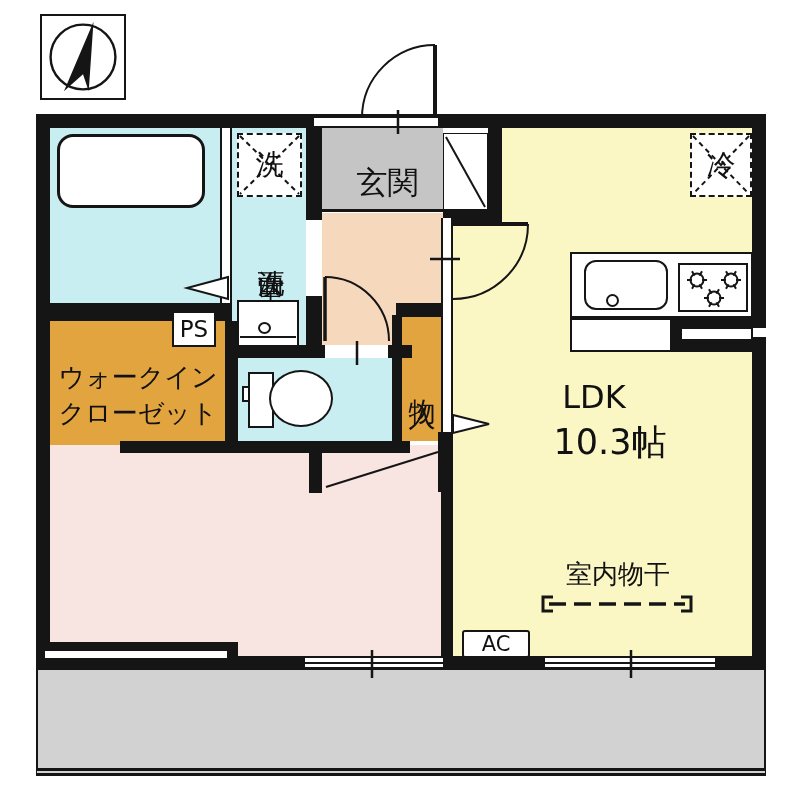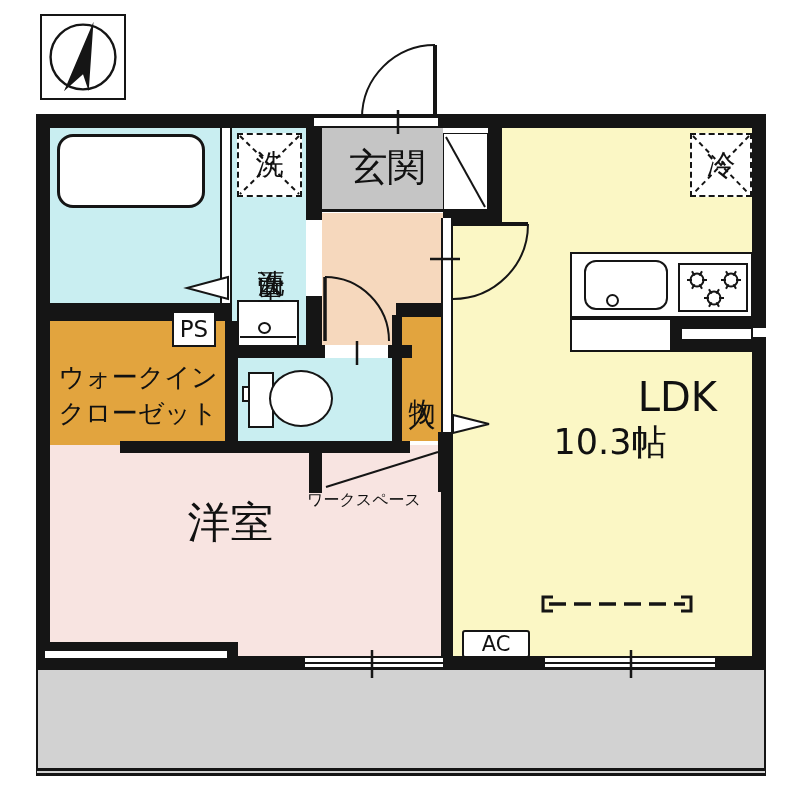--- a/index.html
+++ b/index.html
@@ -116,25 +116,24 @@
     <circle cx="731" cy="280" r="6.5" fill="#fff" stroke="#151515" stroke-width="2"></circle>
     <path d="M736 280 L741 280 M733.5 284.3 L736 288.7 M728.5 284.3 L726 288.7 M726 280 L721 280 M728.5 275.7 L726 271.3 M733.5 275.7 L736 271.3" stroke="#151515" stroke-width="2" fill="none"></path>
     <circle cx="714" cy="298" r="6.5" fill="#fff" stroke="#151515" stroke-width="2"></circle>
     <path d="M719 298 L724 298 M716.5 302.3 L719 306.7 M711.5 302.3 L709 306.7 M709 298 L704 298 M711.5 293.7 L709 289.3 M716.5 293.7 L719 289.3" stroke="#151515" stroke-width="2" fill="none"></path>
     <path d="M553 597 L543 597 L543 611 L553 611 M681 597 L691 597 L691 611 L681 611" stroke="#151515" stroke-width="3" fill="none"></path>
     <path d="M549 604 L685 604" stroke="#151515" stroke-width="3.5" stroke-dasharray="17 8" fill="none"></path>
   </svg>
 
   <div class="lbl" style="left:237px;top:147px;width:65px;height:36px;font-size:28px;line-height:36px;">洗</div>
   <div class="lbl vert" style="left:251px;top:197px;width:38px;height:110px;font-size:27px;">洗面室</div>
-  <div class="lbl" style="left:335px;top:146px;width:105px;height:42px;font-size:38px;line-height:42px;">玄関</div>
+  <div class="lbl" style="left:335px;top:161px;width:105px;height:42px;font-size:31px;line-height:42px;">玄関</div>
   <div class="lbl" style="left:690px;top:147px;width:62px;height:36px;font-size:29px;line-height:36px;">冷</div>
-  <div class="lbl" style="left:567px;top:374px;width:150px;height:46px;font-size:40px;line-height:46px;text-align:right;">LDK</div>
+  <div class="lbl" style="left:519px;top:374px;width:150px;height:46px;font-size:32px;line-height:46px;">LDK</div>
   <div class="lbl" style="left:530px;top:420px;width:160px;height:44px;font-size:35px;line-height:44px;">10.3帖</div>
   <div class="lbl" style="left:172px;top:313px;width:44px;height:32px;font-size:23px;line-height:32px;">PS</div>
   <div class="lbl" style="left:48px;top:358px;width:180px;height:38px;font-size:26px;line-height:38px;">ウォークイン</div>
   <div class="lbl" style="left:48px;top:394px;width:180px;height:38px;font-size:26px;line-height:38px;">クローゼット</div>
   <div class="lbl vert" style="left:403px;top:330px;width:37px;height:100px;font-size:27px;">物入</div>
-  <div class="lbl" style="left:283px;top:489px;width:162px;height:22px;font-size:16px;line-height:22px;">ワークスペース</div>
-  <div class="lbl" style="left:148px;top:495px;width:165px;height:54px;font-size:43px;line-height:54px;">洋室</div>
+  <div class="lbl" style="left:543px;top:558px;width:150px;height:32px;font-size:26px;line-height:32px;">室内物干</div>
   <div class="lbl" style="left:462px;top:632px;width:68px;height:25px;font-size:21px;line-height:25px;">AC</div>
 
 </div>
 
 </body></html>

